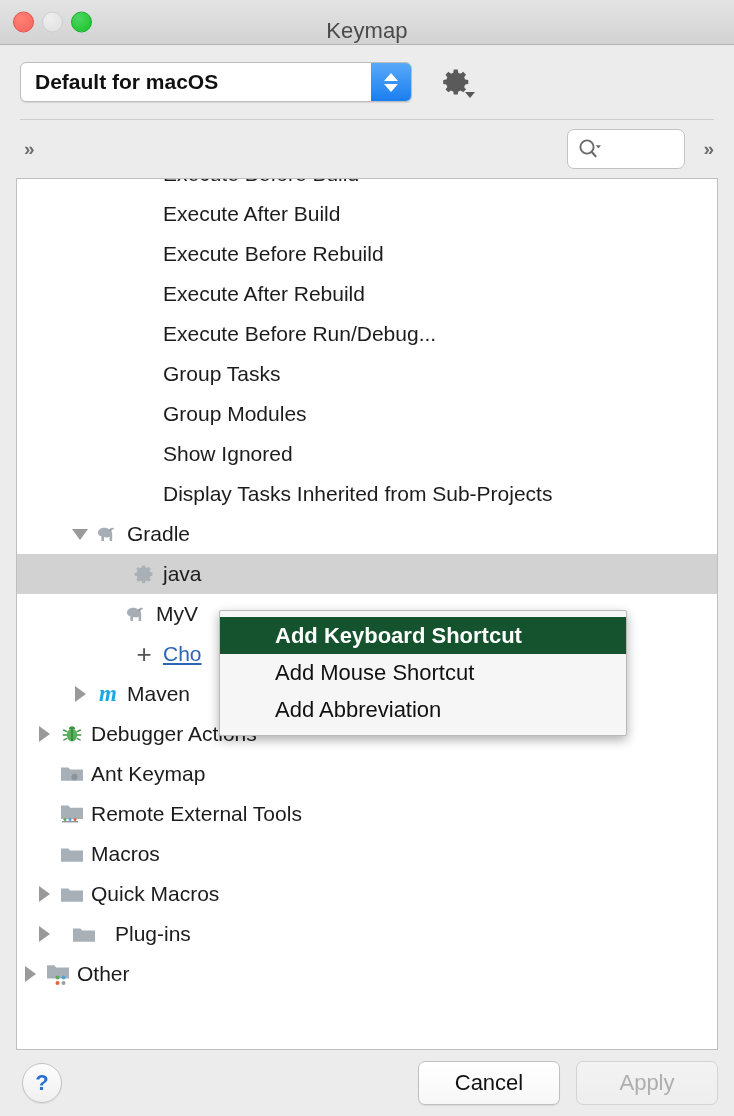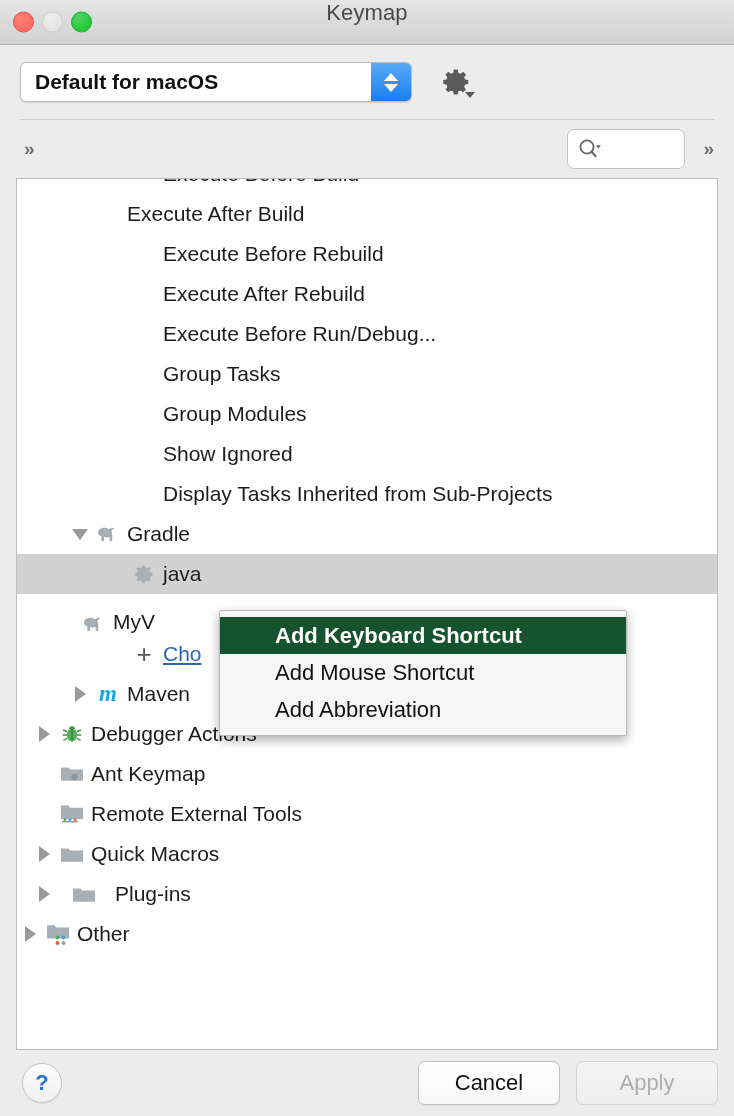--- a/index.html
+++ b/index.html
@@ -25,21 +25,21 @@
   }
 
   
   .titlebar {
     position: relative;
     height: 44px;
     flex: 0 0 44px;
     background: linear-gradient(to bottom, #e4e4e4 0%, #d2d2d2 100%);
     border-bottom: 1px solid #b4b4b4;
     display: flex;
-    align-items: flex-start;
+    align-items: flex-end;
     justify-content: center;
   }
   .traffic {
     position: absolute;
     left: 13px;
     top: 50%;
     transform: translateY(-50%);
     display: flex;
     gap: 8px;
   }
@@ -377,21 +377,21 @@
     <span class="dbl-chevron" style="margin-left:12px;">»</span>
   </div>
 
   <div class="listbox">
     <div class="tree" id="tree-root">
         <div class="row" style="padding-left: 86px;">
           <span class="twisty empty"></span>
           <span class="ico empty"></span>
           <span class="rlabel">Execute Before Build</span>
         </div>
-        <div class="row" style="padding-left: 50px;">
+        <div class="row" style="padding-left: 86px;">
           <span class="twisty empty"></span>
           <span class="ico empty"></span>
           <span class="rlabel">Execute After Build</span>
         </div>
         <div class="row" style="padding-left: 86px;">
           <span class="twisty empty"></span>
           <span class="ico empty"></span>
           <span class="rlabel">Execute Before Rebuild</span>
         </div>
         <div class="row" style="padding-left: 86px;">
@@ -439,21 +439,21 @@
         <div class="row selected" style="padding-left: 86px;">
           <span class="twisty empty"></span>
           <span class="ico">
             <svg width="24" height="24" viewBox="0 0 24 24">
               <path fill="#a9b0b6" d="M12 8.6a3.4 3.4 0 1 0 0 6.8 3.4 3.4 0 0 0 0-6.8zm0 5.1a1.7 1.7 0 1 1 0-3.4 1.7 1.7 0 0 1 0 3.4z"></path>
               <path fill="#a9b0b6" d="M20.4 13.4v-2.8l-2.2-.4a6 6 0 0 0-.7-1.7l1.3-1.8-2-2-1.8 1.3a6 6 0 0 0-1.7-.7L13 3.4h-2.8l-.4 2.2a6 6 0 0 0-1.7.7L6.3 5l-2 2 1.3 1.8a6 6 0 0 0-.7 1.7l-2.2.4v2.8l2.2.4c.2.6.4 1.2.7 1.7L4.3 17.7l2 2 1.8-1.3c.5.3 1.1.5 1.7.7l.4 2.2H13l.4-2.2c.6-.2 1.2-.4 1.7-.7l1.8 1.3 2-2-1.3-1.8c.3-.5.5-1.1.7-1.7l2.1-.4z"></path>
             </svg>
           </span>
           <span class="rlabel">java</span>
         </div>
-        <div class="row" style="padding-left: 36px; align-items: flex-end;">
+        <div class="row" style="padding-left: 79px;">
           <span class="twisty empty"></span>
           <span class="ico">
             <svg width="26" height="20" viewBox="0 0 26 20">
               <path fill="#a6adb4" d="M3 9c0-3 2.6-5.2 6.2-5.2 2.2 0 3.8.6 5 1.6 1.3-1.6 3.2-2 4.6-1.2.5.3.4.9-.2 1-1.1.2-1.9.8-2.3 1.7.6.9.9 2 .9 3.2V17h-2.6v-4.2c-.8.4-1.8.6-2.9.6-1 0-1.9-.2-2.7-.5V17H6.4v-4.6C4.3 11.6 3 10.5 3 9z"></path>
               <circle cx="15.2" cy="6.2" r="0.8" fill="#7e868e"></circle>
             </svg>
           </span>
           <span class="rlabel">MyV</span>
         </div>
         <div class="row" style="padding-left: 86px;">
@@ -506,20 +506,29 @@
               <path fill="#a8b0b7" d="M2 2.6h7.4l1.8 2.2H24v11.2H2z"></path>
               <rect x="3" y="18" width="16" height="1.4" fill="#8d9398"></rect>
               <circle cx="6" cy="16.4" r="1.5" fill="#5fa85f"></circle>
               <circle cx="11" cy="16.4" r="1.5" fill="#4aa3dd"></circle>
               <circle cx="16" cy="16.4" r="1.5" fill="#e2663c"></circle>
             </svg>
           </span>
           <span class="rlabel">Remote External Tools</span>
         </div>
         <div class="row" style="padding-left: 14px;">
+          <span class="twisty empty"></span>
+          <span class="ico">
+            <svg width="26" height="21" viewBox="0 0 26 21">
+              <path fill="#a8b0b7" d="M2 4.4h7.4l1.8 2.2H24v11.2H2z"></path>
+            </svg>
+          </span>
+          <span class="rlabel">Macros</span>
+        </div>
+        <div class="row" style="padding-left: 14px;">
           <span class="twisty">
             <span class="tri-right"></span>
           </span>
           <span class="ico">
             <svg width="26" height="21" viewBox="0 0 26 21">
               <path fill="#a8b0b7" d="M2 4.4h7.4l1.8 2.2H24v11.2H2z"></path>
             </svg>
           </span>
           <span class="rlabel">Quick Macros</span>
         </div>

